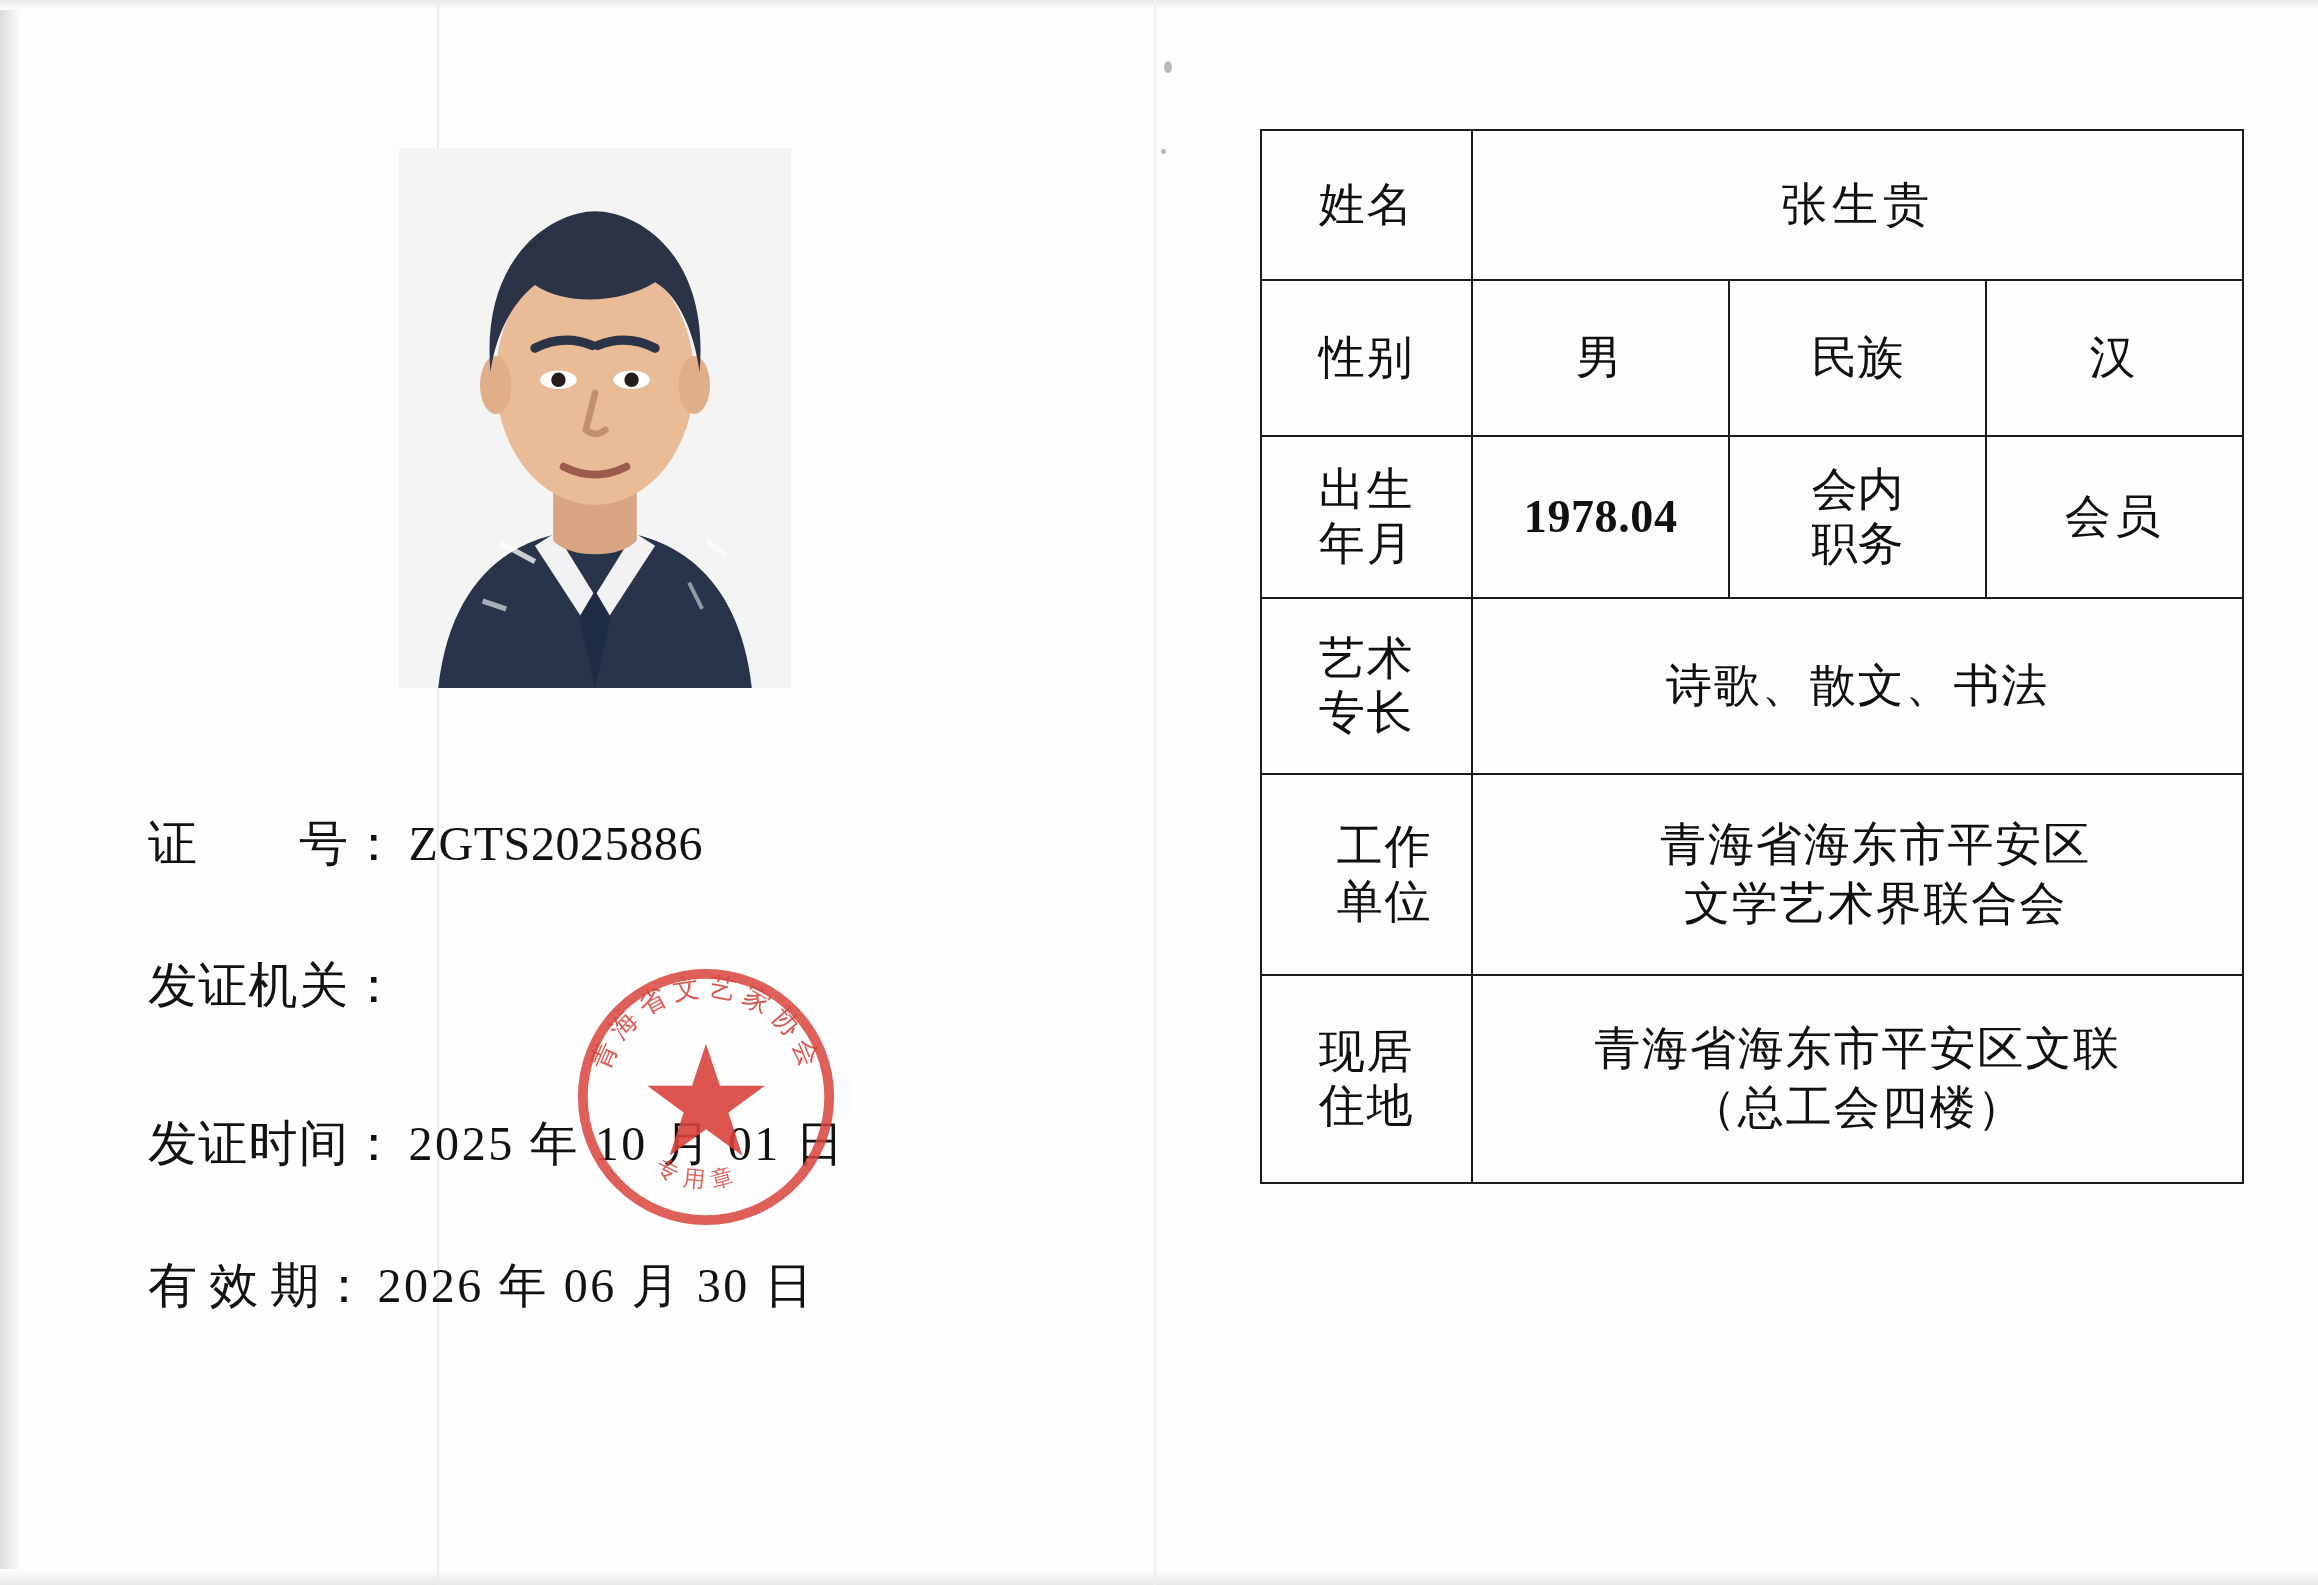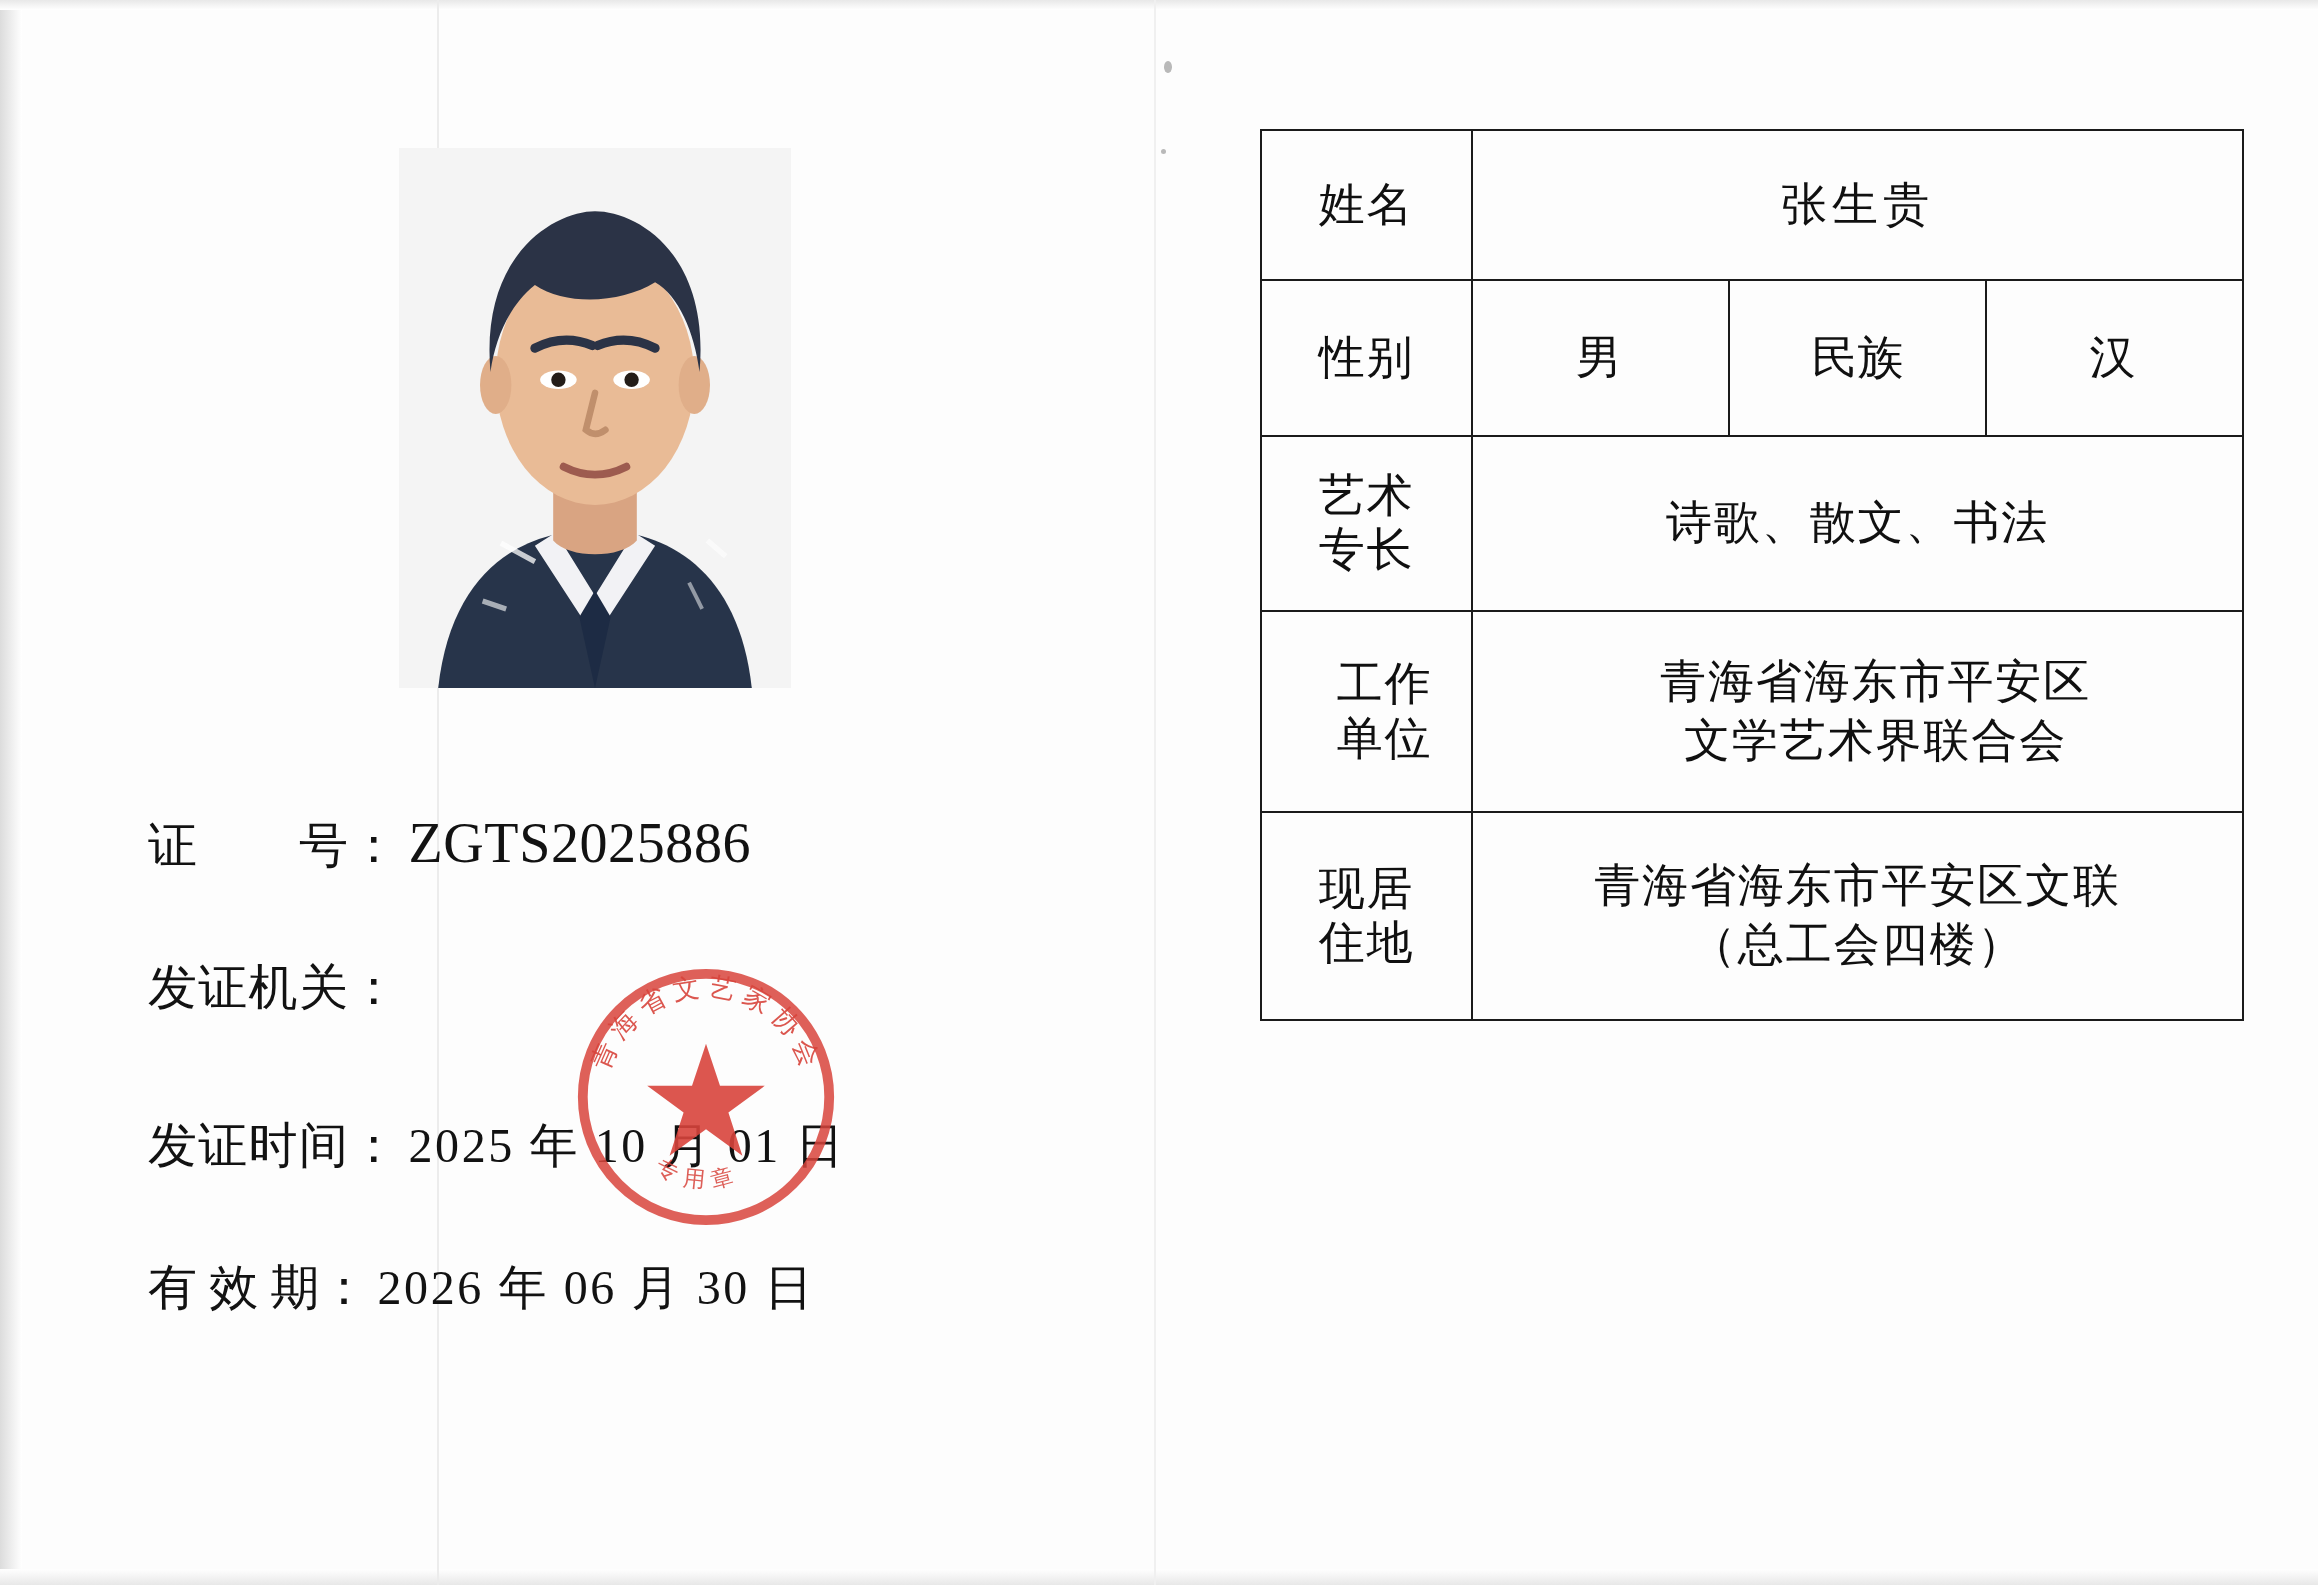--- a/index.html
+++ b/index.html
@@ -84,21 +84,21 @@
     letter-spacing: 1.3px;
     color: #121212;
   }
   .field-label.spread-3 { letter-spacing: 0; }
   .field-value {
     font-size: 49px;
     margin-left: 9px;
     color: #121212;
   }
   .cert-no {
-    font-size: 56px;
+    font-size: 48px;
     letter-spacing: 0.6px;
   }
   .date-value {
     font-size: 48px;
     letter-spacing: 2.6px;
   }
 
   
   .stamp {
     position: absolute;
@@ -262,20 +262,32 @@
         <tr class="r-name">
       <td class="lbl">姓名</td>
       <td colspan="3" class="val-big">张生贵</td>
     </tr>
     <tr class="r-sex">
       <td class="lbl">性别</td>
       <td class="val-mid">男</td>
       <td class="sub-lbl">民族</td>
       <td class="sub-val val-mid">汉</td>
     </tr>
+    <tr class="r-birth">
+      <td class="lbl">
+        <div>出生</div>
+        <div>年月</div>
+      </td>
+      <td class="val-num">1978.04</td>
+      <td class="sub-lbl">
+        <div>会内</div>
+        <div>职务</div>
+      </td>
+      <td class="sub-val val-mid">会员</td>
+    </tr>
     <tr class="r-skill">
       <td class="lbl">
         <div>艺术</div>
         <div>专长</div>
       </td>
       <td colspan="3" class="val-multiline">诗歌、散文、书法</td>
     </tr>
     <tr class="r-work">
       <td class="lbl">
         <div>工作</div>

